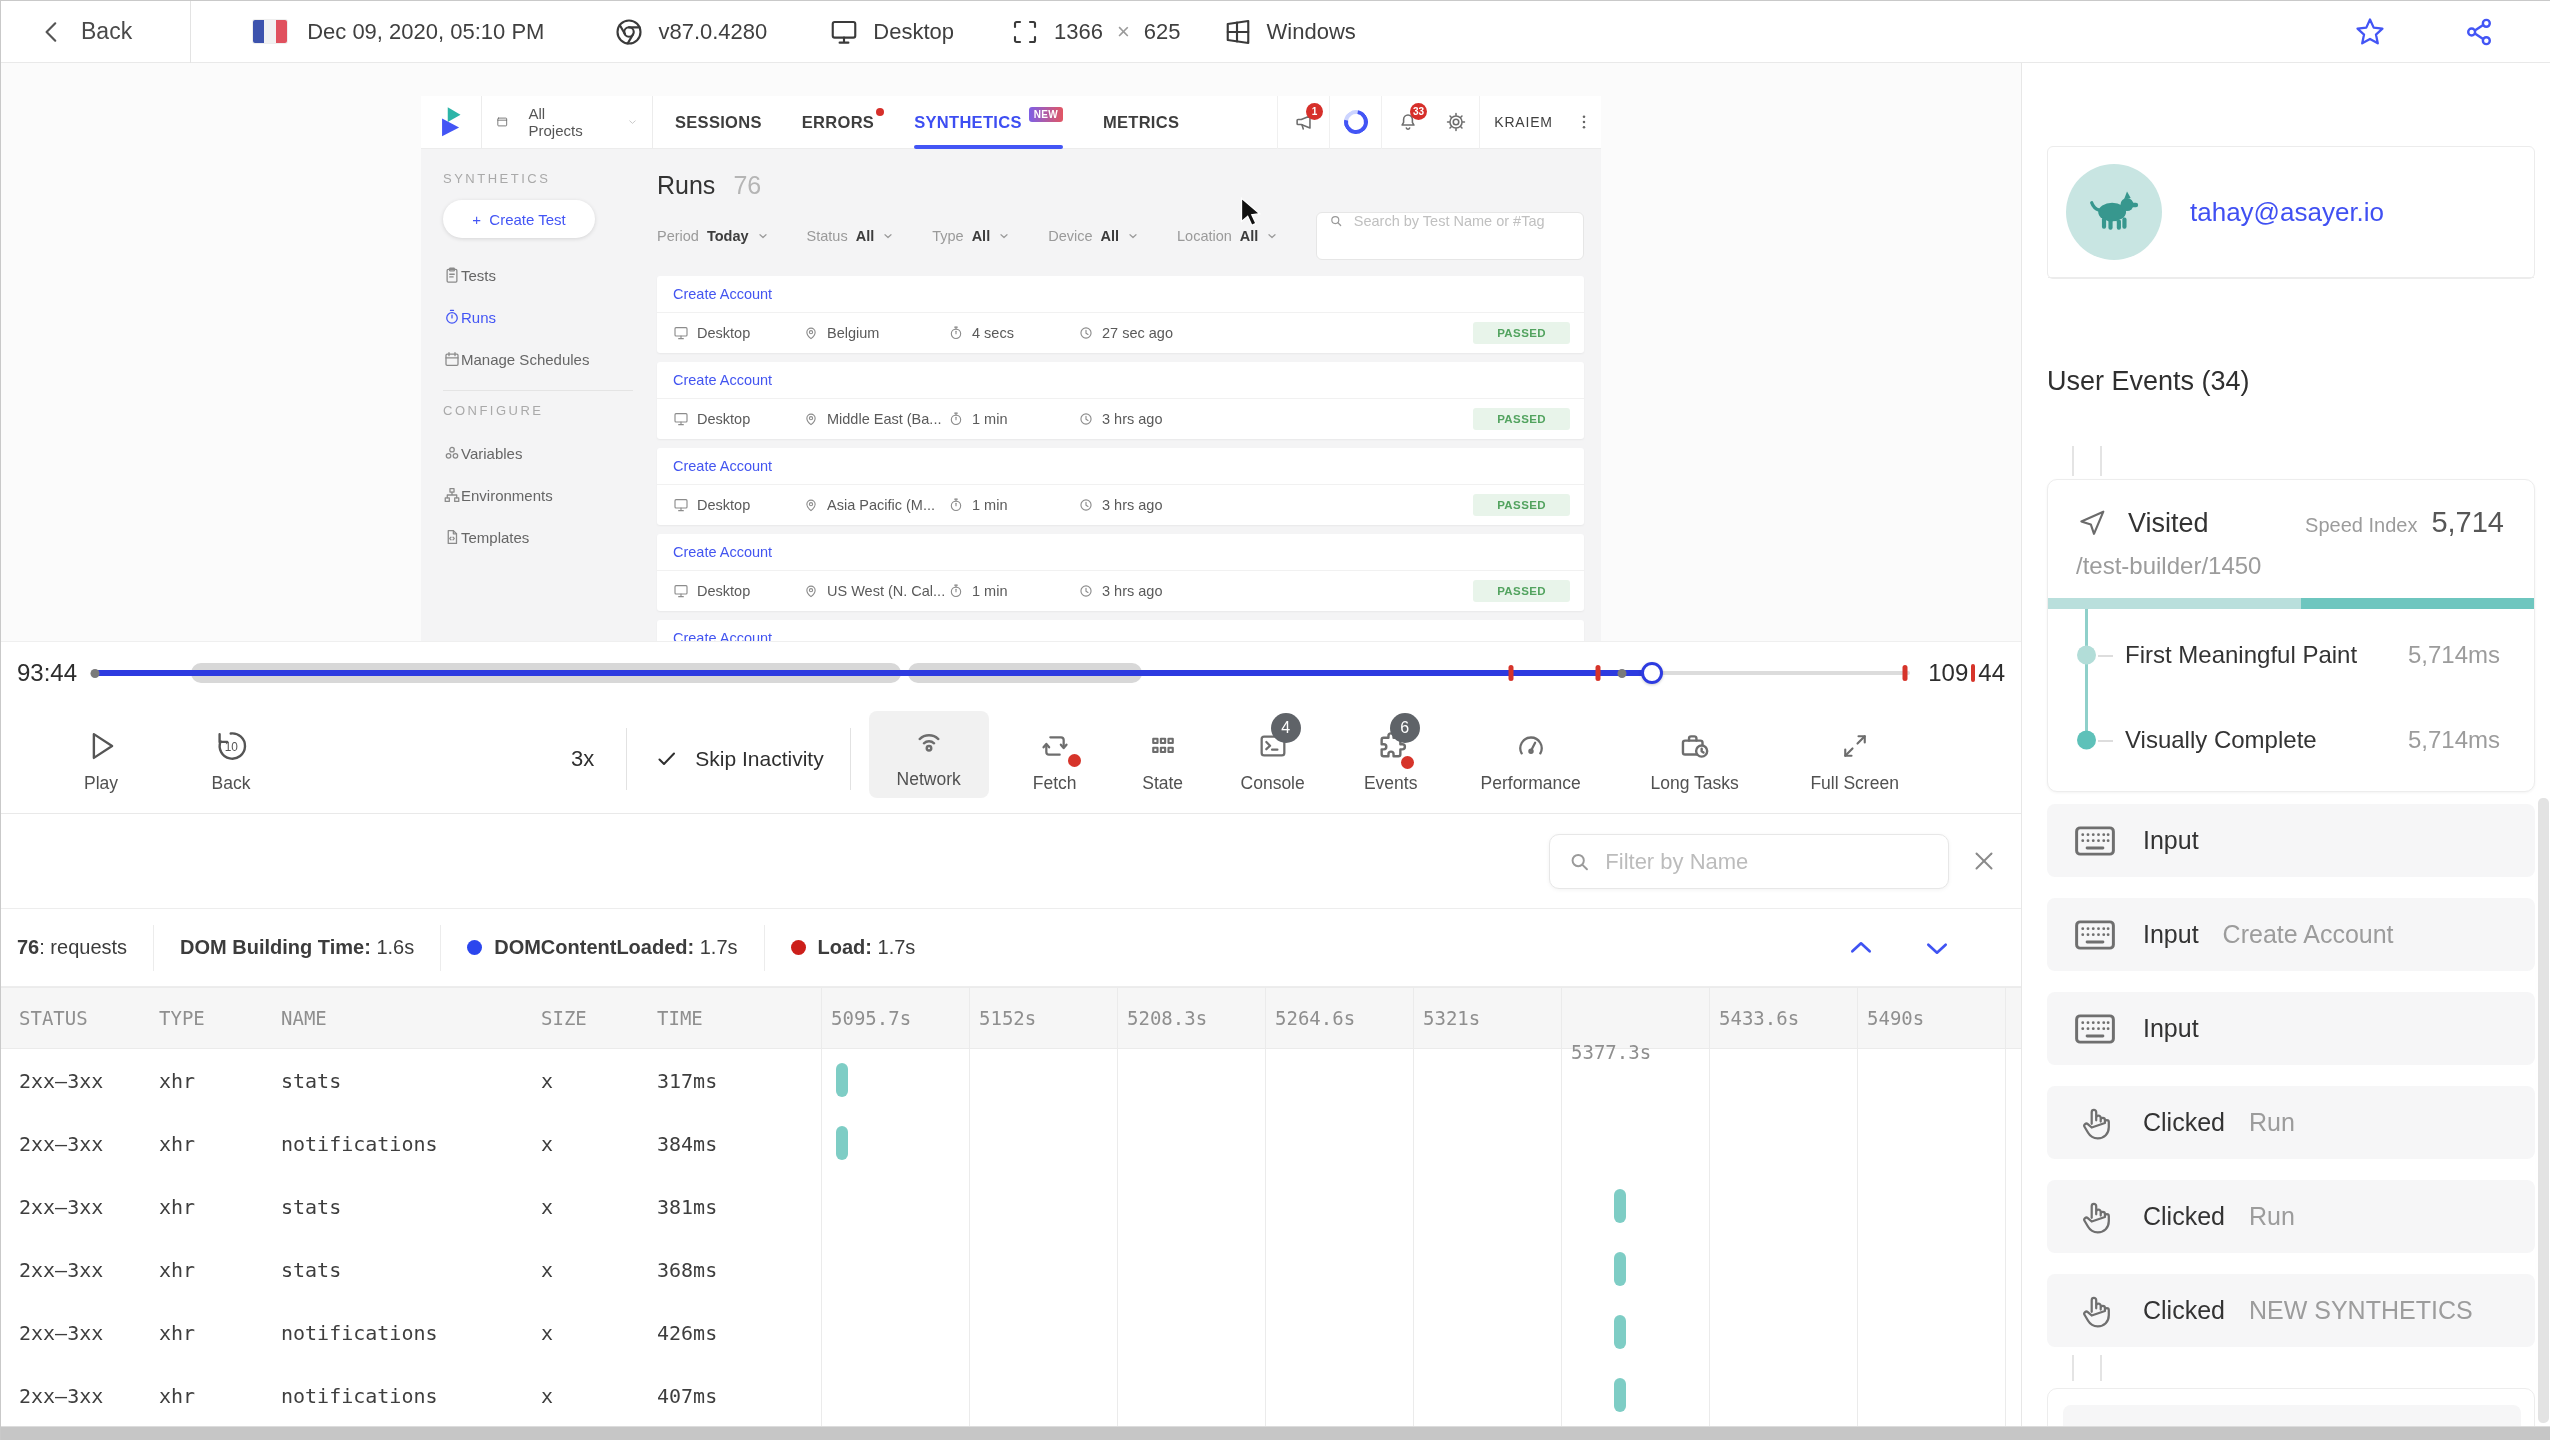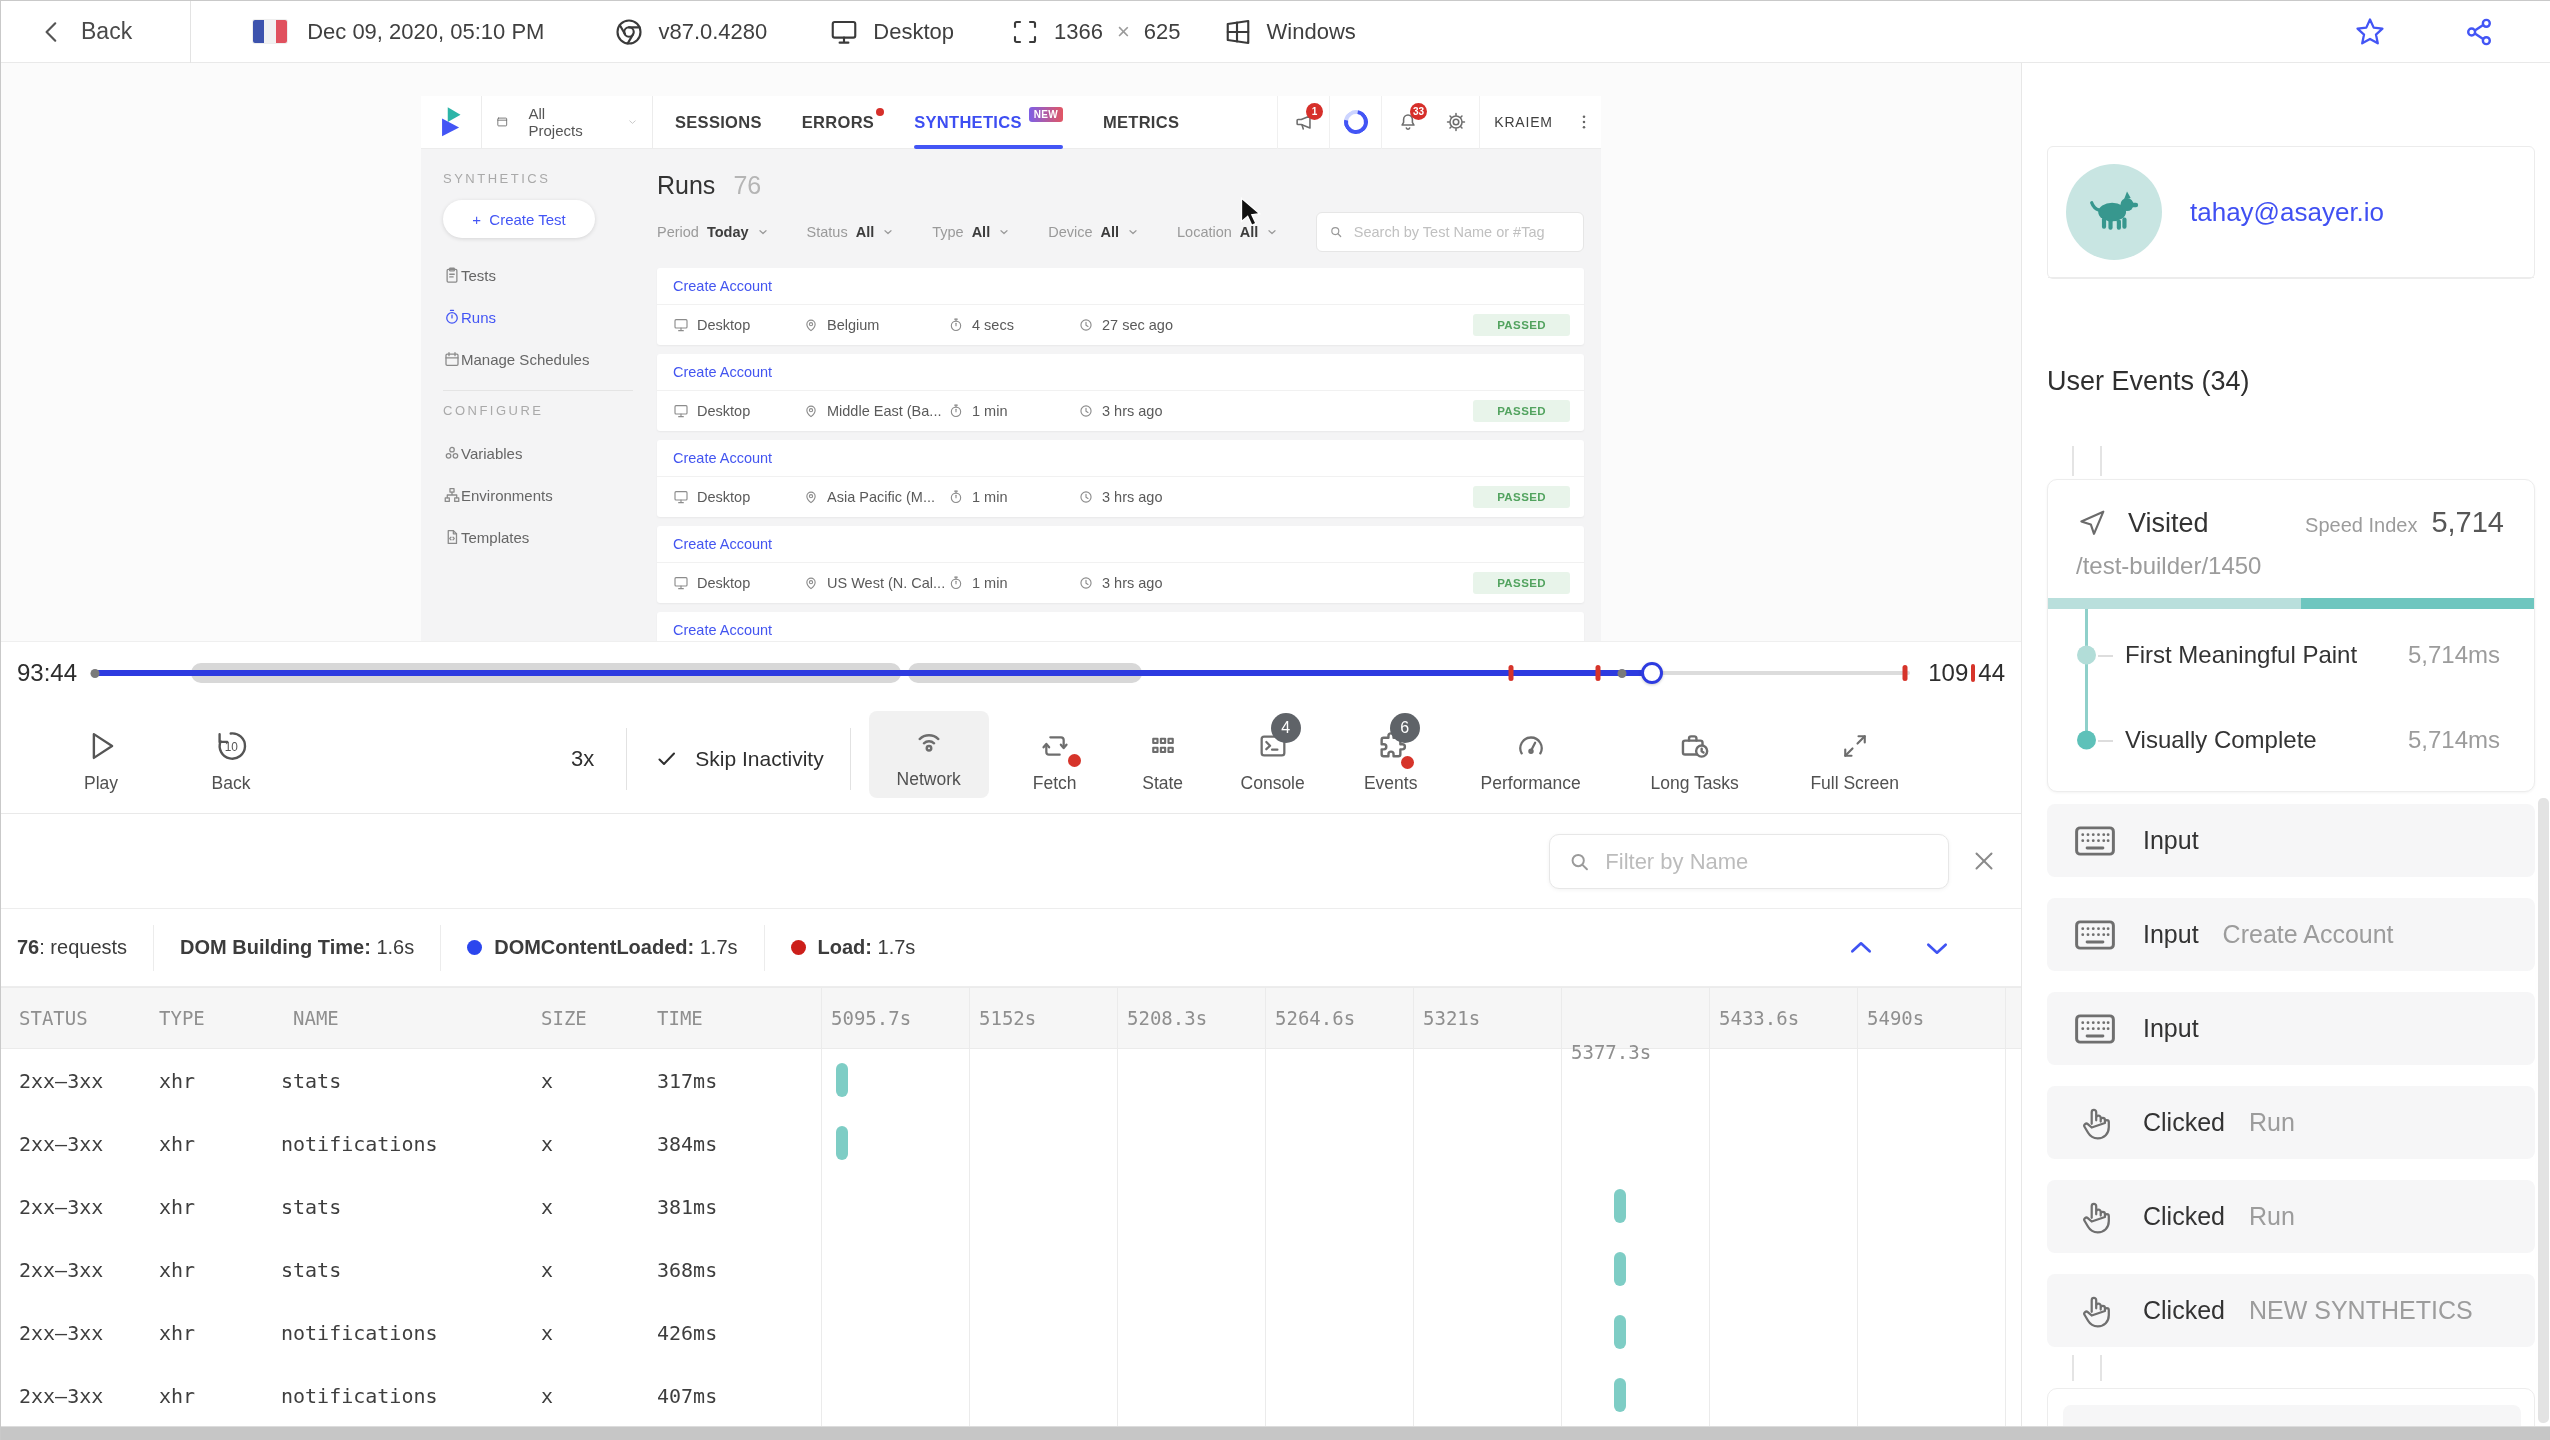--- a/index.html
+++ b/index.html
@@ -50,21 +50,21 @@
   .appmain{flex:1;padding:22px 17px 0 4px;overflow:hidden}
   .runshead{display:flex;align-items:center;gap:18px}
   .runstitle{font-size:25px;font-weight:500;color:#333}
   .runscount{font-size:25px;color:#b5b5b5}
   .banner{display:flex;align-items:center;gap:9px;background:#eef1fc;border:1px solid #dfe5fa;border-radius:4px;padding:8px 14px;font-size:14.5px;color:#555}
   .banner .cli{color:#3f6bf5}
   .filters{display:flex;align-items:center;gap:38px;margin-top:12px}
   .flt{display:flex;align-items:center;gap:8px;font-size:14.5px;cursor:pointer}
   .flt .fl{color:#9a9a9a}
   .flt .fv{color:#3d3d3d;font-weight:bold}
-  .appsearch{margin-left:auto;width:298px;height:40px;background:#fff;border:1px solid #e6e6e6;border-radius:6px;display:flex;align-items:center;gap:10px;padding:16px 12px}
+  .appsearch{margin-left:auto;width:298px;height:48px;background:#fff;border:1px solid #e6e6e6;border-radius:6px;display:flex;align-items:flex-start;gap:10px;padding:0 12px}
   .appsearch input{border:none;outline:none;font-size:14.5px;width:100%;font-family:"Liberation Sans",sans-serif;color:#555;background:transparent}
   .appsearch input::placeholder{color:#c0c0c0}
   .runlist{margin-top:16px;display:flex;flex-direction:column;gap:9px}
   .runcard{background:#fff;border-radius:3px;box-shadow:0 1px 2px rgba(0,0,0,.05)}
   .runtitle{padding:10px 16px;font-size:14.5px;color:#4355f0;border-bottom:1px solid #f1f1f1;cursor:pointer}
   .runrow{height:40px;display:flex;align-items:center;padding:0 14px 0 16px}
   .cell{display:flex;align-items:center;gap:8px;font-size:14.5px;color:#5a5a5a}
   .cell svg.ic{stroke:#8c8c8c}
   .cell.dev{width:130px}.cell.loc{width:145px}.cell.dur{width:130px}.cell.ago{width:200px}
   .badge-pass{margin-left:auto;font-size:11.5px;font-weight:bold;letter-spacing:.4px;color:#52a35f;background:#e8f4ea;border-radius:3px;padding:5px 24px}
@@ -770,21 +770,21 @@
             <polyline points="5.5,14.5 12,8.5 18.5,14.5"></polyline>
           </svg>
         <svg class="ic" width="32" height="32" viewBox="0 0 24 24" style="stroke:#3f53f2;stroke-width:2">
             <polyline points="5.5,9.5 12,15.5 18.5,9.5"></polyline>
           </svg>
       </span>
     </div>
     <div class="nethead mono" id="net-head">
         <span class="hcol" style="left: 18px;">STATUS</span>
         <span class="hcol" style="left: 158px;">TYPE</span>
-        <span class="hcol" style="left: 292px;">NAME</span>
+        <span class="hcol" style="left: 280px;">NAME</span>
         <span class="hcol" style="left: 540px;">SIZE</span>
         <span class="hcol" style="left: 656px;">TIME</span>
       </div>
     <div id="net-grid">
         <div class="gline" style="left: 820px;"></div>
         <span class="gtick" style="left: 830px;">5095.7s</span>
         <div class="gline" style="left: 968px;"></div>
         <span class="gtick" style="left: 978px;">5152s</span>
         <div class="gline" style="left: 1116px;"></div>
         <span class="gtick" style="left: 1126px;">5208.3s</span>

